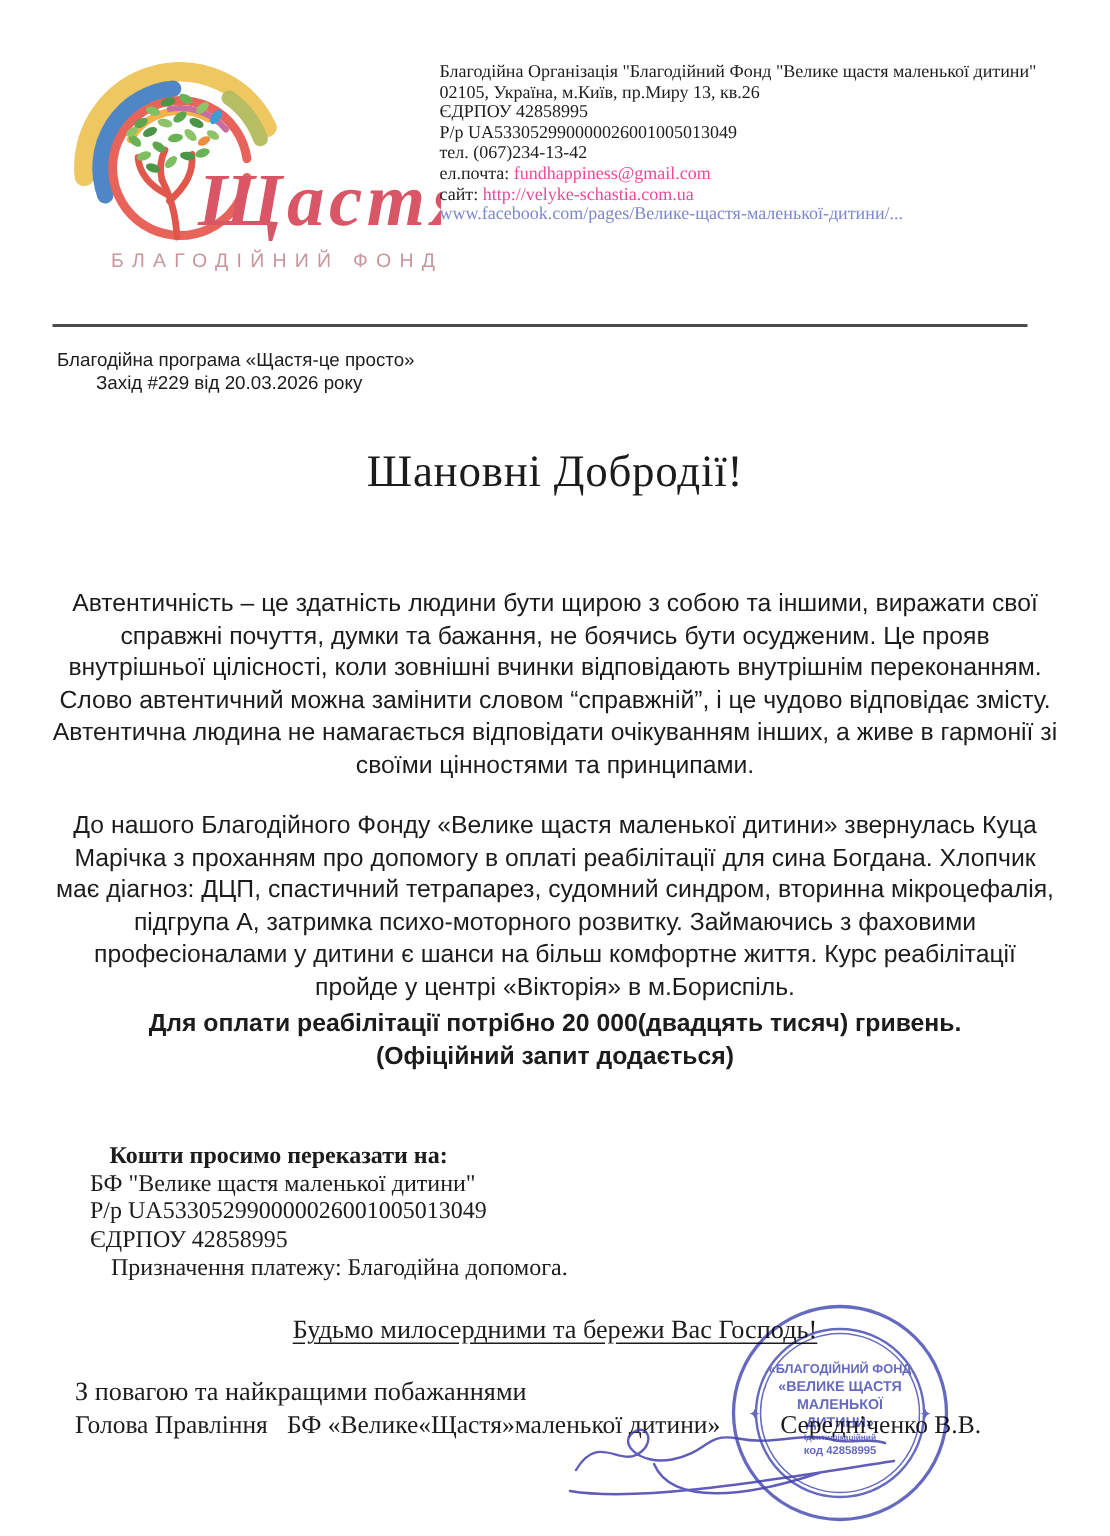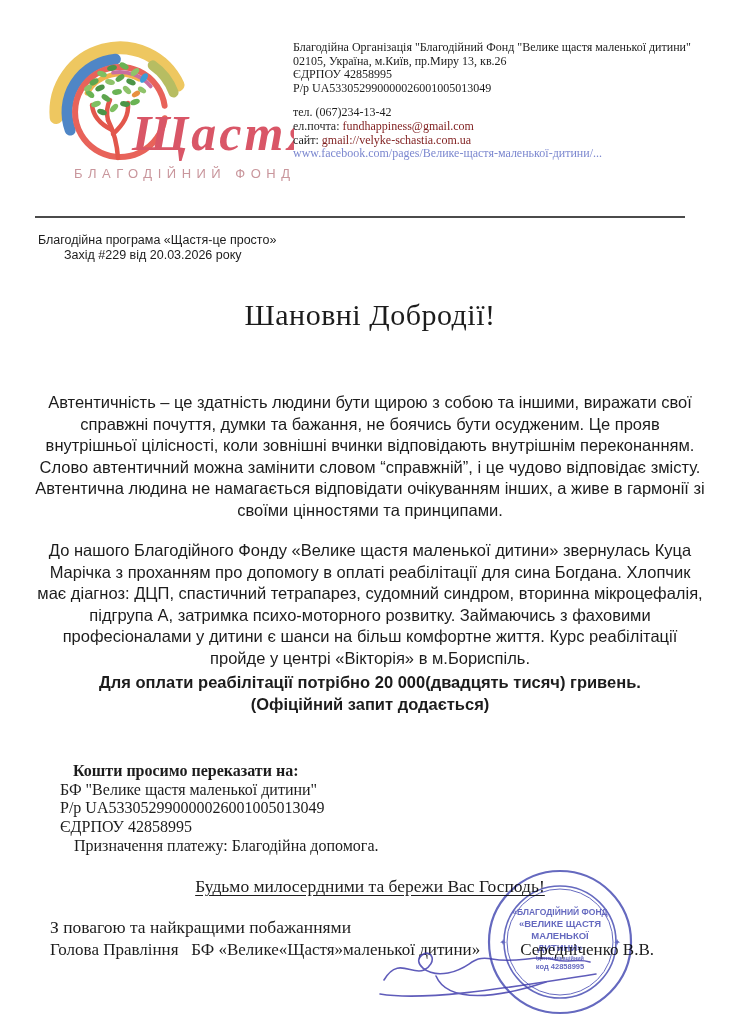--- a/index.html
+++ b/index.html
@@ -8,22 +8,22 @@
 
   
   .logo-svg{position:absolute;left:32px;top:30px;width:262px;height:160px;}
   .logo-word{font-family:"Liberation Serif",serif;font-style:italic;font-weight:600;
              font-size:50px;fill:#d95667;letter-spacing:3px;}
   .logo-sub{font-family:"Liberation Sans",sans-serif;font-size:13px;fill:#c9969c;letter-spacing:5.5px;}
 
   .org-block{position:absolute;left:293px;top:41px;width:400px;
              font-size:12px;line-height:13.6px;}
   .org-block p{margin:0;}
-  .org-block .gap{margin-top:11px;}
-  a.link{color:#7f1d1d;text-decoration:none;cursor:pointer;}
+  .org-block .gap{}
+  a.link{color:#ec4899;text-decoration:none;cursor:pointer;}
   a.link.fb{color:#7b87cf;text-align:right;}
 
   .divider{position:absolute;left:35px;top:216px;width:650px;height:0;
            border:none;border-top:2px solid #4b4b4b;margin:0;}
 
   .program{position:absolute;left:38px;top:233px;
            font-family:"Liberation Sans",sans-serif;font-size:12.5px;line-height:15px;}
   .program p{margin:0;}
   .program .indent{margin-left:26px;}
 
@@ -114,21 +114,21 @@
 
   <div class="org-block">
     <p>Благодійна Організація "Благодійний Фонд "Велике щастя маленької дитини"</p>
     <p>02105, Україна, м.Київ, пр.Миру 13, кв.26</p>
     <p>ЄДРПОУ 42858995</p>
     <p>Р/р UA533052990000026001005013049</p>
     <p class="gap">тел. (067)234-13-42</p>
     <p><span>ел.почта:</span>
        <a class="link">fundhappiness@gmail.com</a></p>
     <p><span>сайт:</span>
-       <a class="link">gmail://velyke-schastia.com.ua</a></p>
+       <a class="link">http://velyke-schastia.com.ua</a></p>
     <p><a class="link fb">www.facebook.com/pages/Велике-щастя-маленької-дитини/...</a></p>
   </div>
 
   <hr class="divider">
 
   <div class="program">
     <p>Благодійна програма «Щастя-це просто»</p>
     <p class="indent">Захід #229 від 20.03.2026 року</p>
   </div>
 

